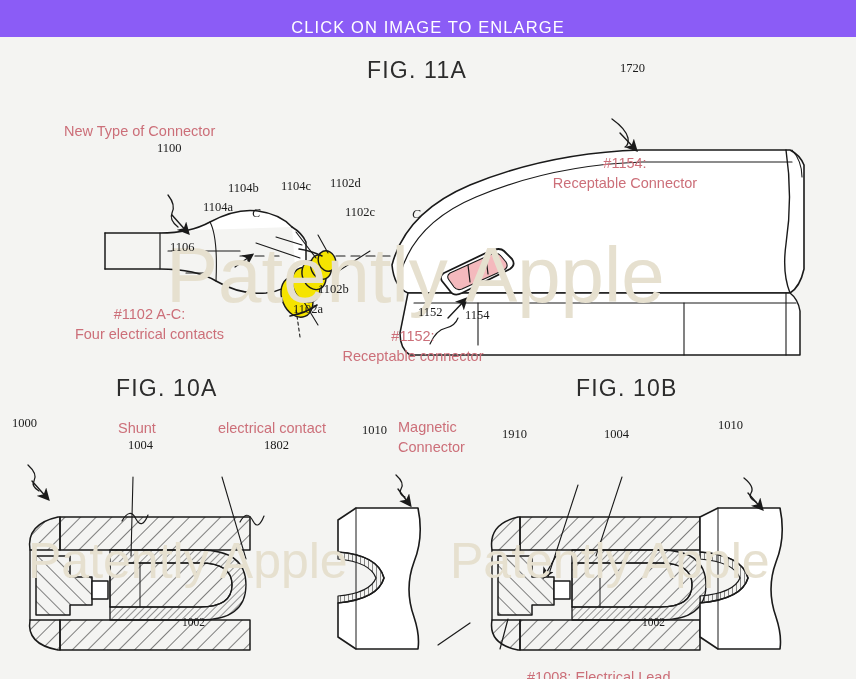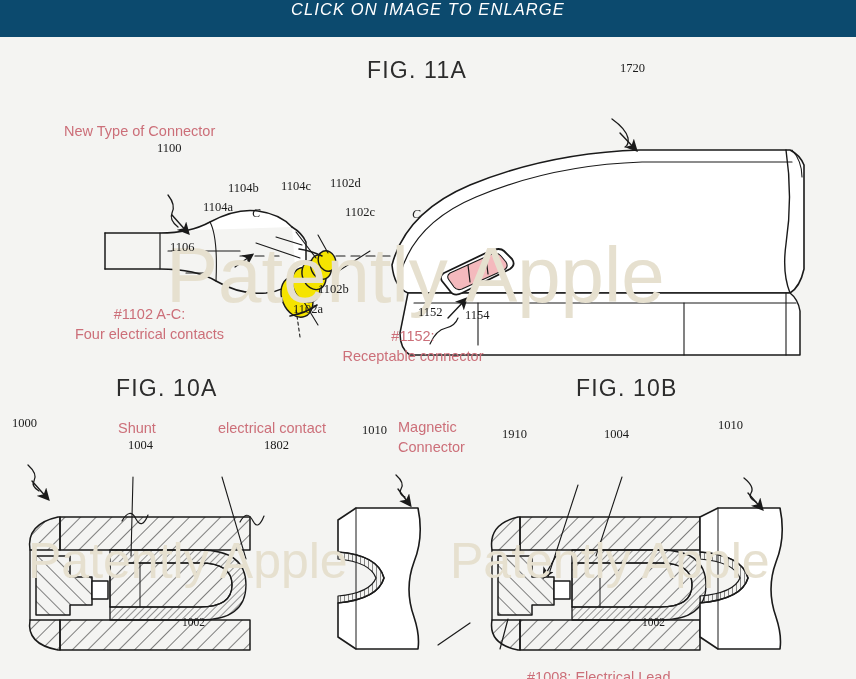--- a/index.html
+++ b/index.html
@@ -6,22 +6,22 @@
   body{
     width:856px;height:679px;
     background:#f4f4f2;
     font-family:"Liberation Sans", sans-serif;
     overflow:hidden;
     position:relative;
   }
   
   #banner{
     position:absolute;left:0;top:0;width:856px;height:37px;
-    background:#0c4a6e;
-    display:flex;align-items:flex-start;justify-content:center;font-style:italic;
+    background:#8b5cf6;
+    display:flex;align-items:flex-end;justify-content:center;
   }
   #banner-text{
     color:#ffffff;
     font-size:16.5px;
     letter-spacing:1.1px;
     font-family:"Liberation Sans", sans-serif;
     font-weight:400;
   }
   
   #sheet{
@@ -231,20 +231,24 @@
   <div class="wm" style="left:28px;top:495px;font-size:50px;">Patently Apple</div>
   <div class="wm" style="left:450px;top:495px;font-size:50px;">Patently Apple</div>
 
   <div class="fig-title" style="left:367px;top:20px;">FIG. 11A</div>
 
   <div class="anno" style="left:64px;top:85px;">New Type of Connector</div>
   <div class="numlbl" style="left:157px;top:104px;">1100</div>
 
   <div class="numlbl" style="left:620px;top:24px;">1720</div>
 
+  <div class="anno center" style="left:530px;top:117px;width:190px;">
+    <div>#1154:</div>
+    <div>Receptable Connector</div>
+  </div>
 
   <div class="numlbl" style="left:203px;top:163px;">1104a</div>
   <div class="numlbl" style="left:228px;top:144px;">1104b</div>
   <div class="numlbl" style="left:281px;top:142px;">1104c</div>
   <div class="numlbl" style="left:330px;top:139px;">1102d</div>
   <div class="numlbl" style="left:345px;top:168px;">1102c</div>
   <div class="numlbl" style="left:318px;top:245px;">1102b</div>
   <div class="numlbl" style="left:293px;top:265px;">1102a</div>
   <div class="numlbl" style="left:170px;top:203px;">1106</div>
   <div class="numlbl" style="left:418px;top:268px;">1152</div>

